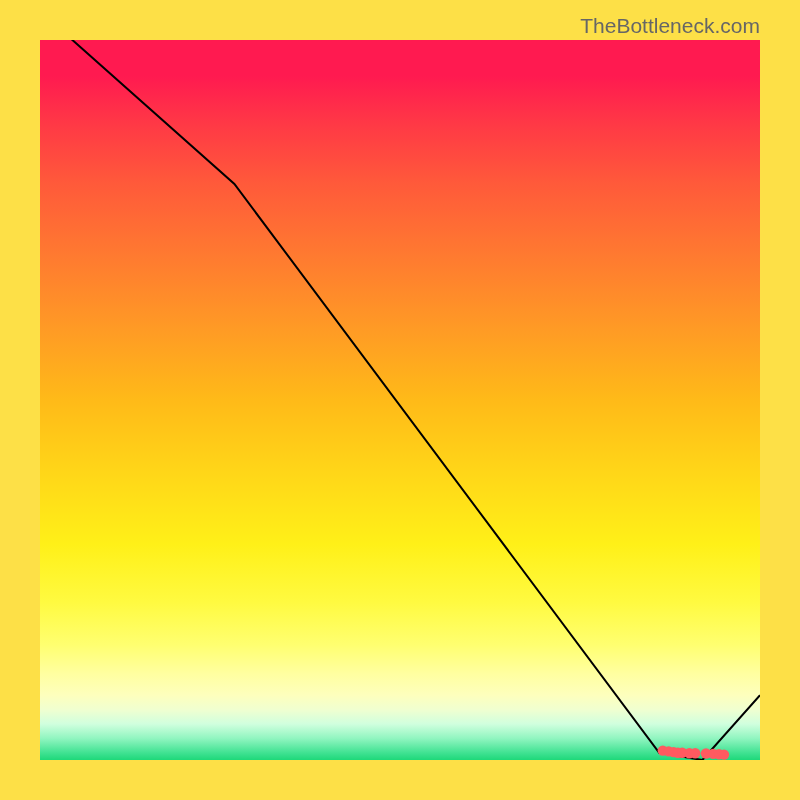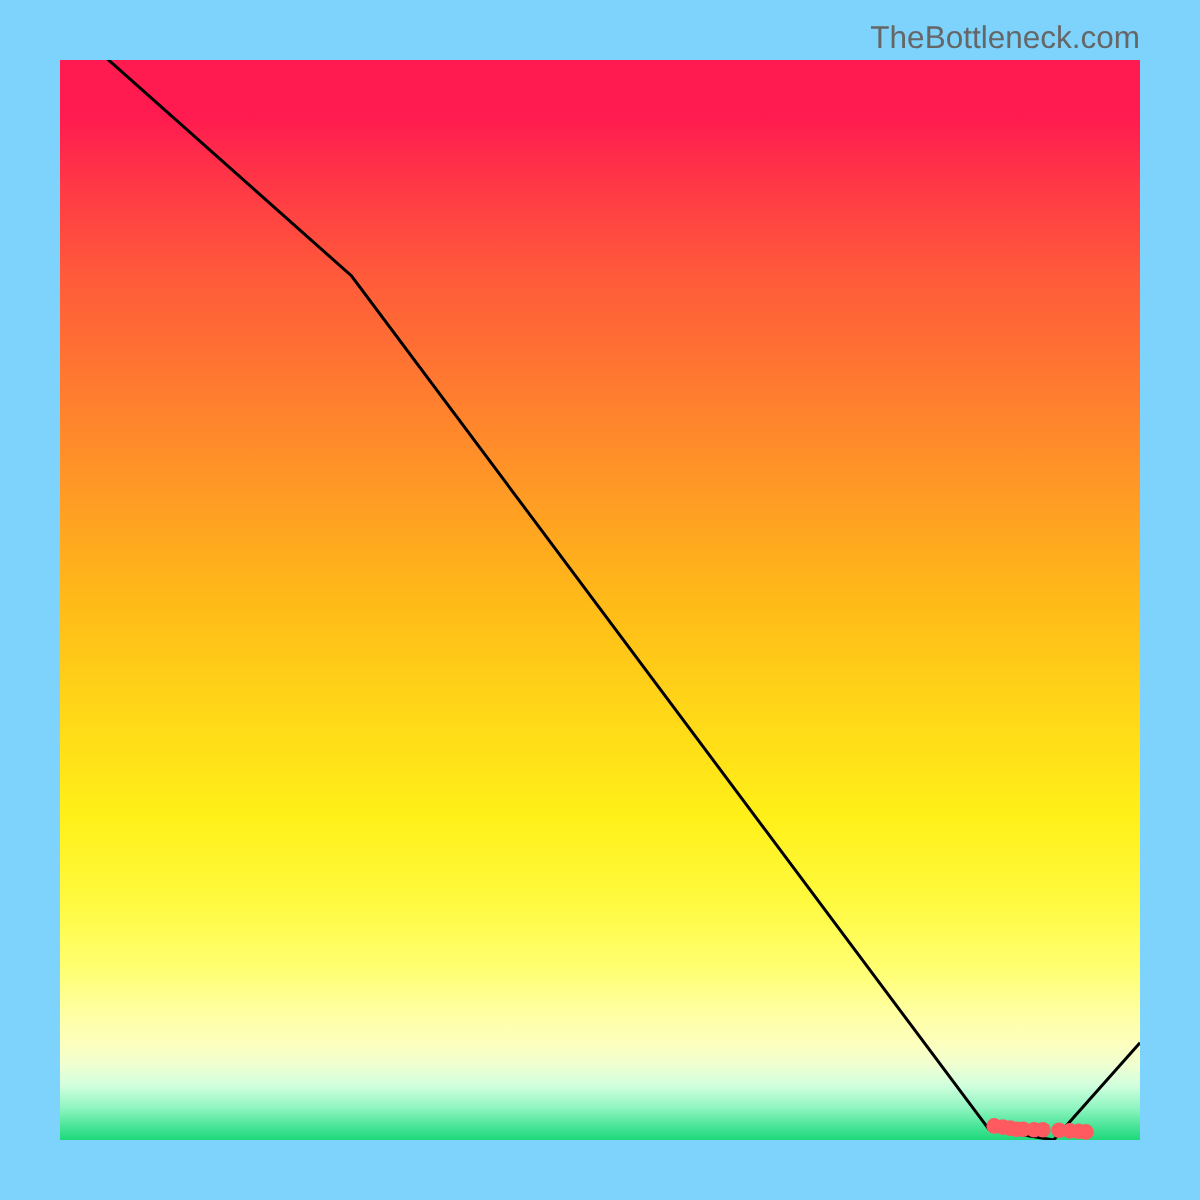--- a/index.html
+++ b/index.html
@@ -8,21 +8,21 @@
     background: #ffffff;
     width: 800px;
     height: 800px;
     overflow: hidden;
     font-family: Arial, sans-serif;
   }
   .container {
     width: 800px;
     height: 800px;
     position: relative;
-    background: #7dd3fc;
+    background: #fde047;
   }
   .gradient-area {
     position: absolute;
     left: 40px;
     top: 40px;
     width: 720px;
     height: 720px;
     background: linear-gradient(to bottom,
       #ff1a50 0%,
       #ff1a50 5%,

